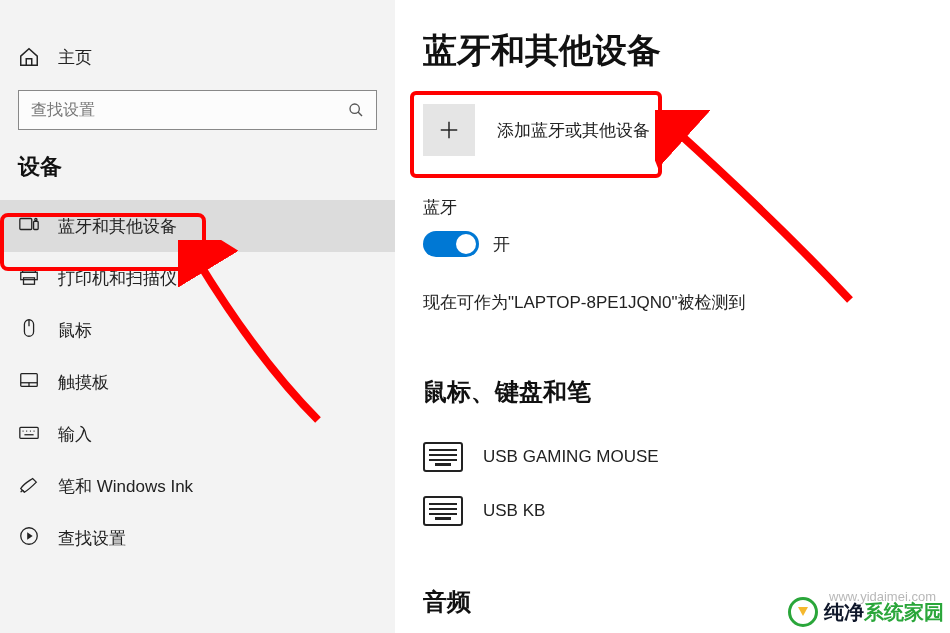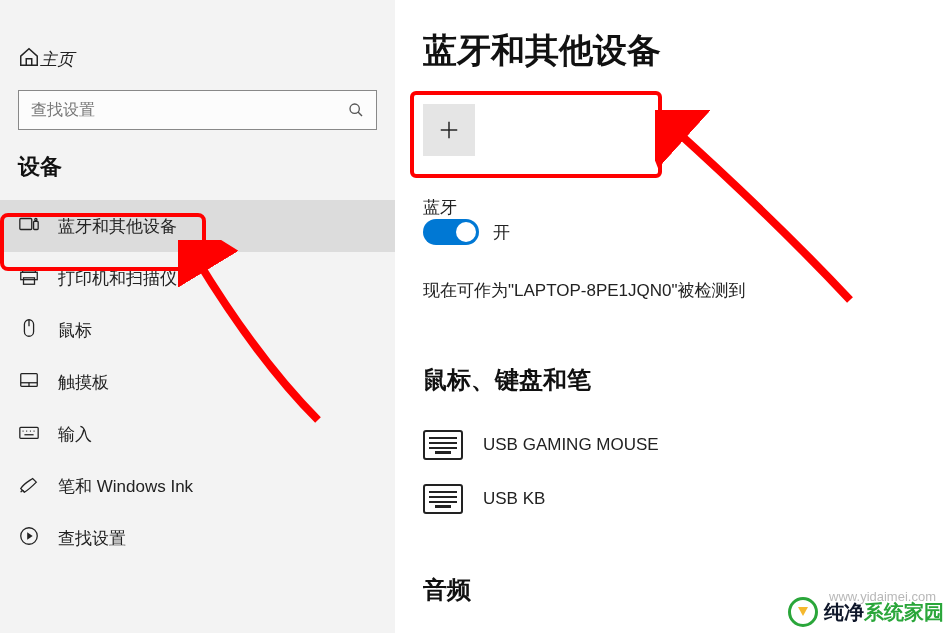--- a/index.html
+++ b/index.html
@@ -1,19 +1,19 @@
 <!DOCTYPE html>
 <html><head>
 <meta charset="utf-8">
 <style>
   * { box-sizing: border-box; margin: 0; padding: 0; }
   html, body { width: 950px; height: 633px; font-family: "Microsoft YaHei", "Segoe UI", sans-serif; background: #fff; overflow: hidden; }
   .app { display: flex; width: 100%; height: 100%; position: relative; }
   .sidebar { width: 395px; height: 100%; background: #f3f3f3; padding-top: 42px; }
-  .home-row { display: flex; align-items: center; padding: 4px 18px 18px 18px; cursor: pointer; font-style: italic; }
+  .home-row { display: flex; align-items: flex-start; gap: 18px; padding: 4px 18px 18px 18px; cursor: pointer; }
   .home-row svg { width: 22px; height: 22px; }
   .home-label { font-size: 17px; color: #222; }
   .search-wrap { padding: 0 18px 22px 18px; }
   .search-box { position: relative; width: 100%; height: 40px; border: 1px solid #888; background: #fcfcfc; display: flex; align-items: center; }
   .search-box input { flex: 1; height: 100%; border: none; background: transparent; font-size: 16px; padding: 0 12px; color: #666; outline: none; }
   .search-box input::placeholder { color: #777; }
   .search-icon { width: 40px; display: flex; align-items: center; justify-content: center; }
   .search-icon svg { width: 16px; height: 16px; stroke: #555; }
   .section-title { font-size: 22px; font-weight: 600; padding: 0 18px 18px 18px; color: #111; }
   .nav-item { display: flex; align-items: center; gap: 18px; height: 52px; padding: 0 18px; cursor: pointer; font-size: 17px; color: #222; }
@@ -22,21 +22,21 @@
   .red-box-1 { position: absolute; left: 0; top: 213px; width: 206px; height: 58px; border: 4px solid #ff0000; border-radius: 8px; pointer-events: none; }
 
   .main { flex: 1; padding: 28px 0 0 28px; position: relative; }
   .page-title { font-size: 34px; font-weight: 600; color: #111; margin-bottom: 30px; }
   .add-tile { display: flex; align-items: center; gap: 22px; width: 230px; cursor: pointer; }
   .plus-box { width: 52px; height: 52px; background: #e5e5e5; display: flex; align-items: center; justify-content: center; }
   .plus-box svg { width: 22px; height: 22px; }
   .add-label { font-size: 17px; color: #222; }
   .red-box-2 { position: absolute; left: 410px; top: 91px; width: 252px; height: 87px; border: 4px solid #ff0000; border-radius: 6px; pointer-events: none; }
 
-  .sub-label { font-size: 17px; color: #222; margin-top: 40px; }
+  .sub-label { font-size: 17px; color: #222; margin-top: 40px; margin-bottom: 12px; }
   .toggle-row { display: flex; align-items: center; gap: 14px; }
   .toggle { width: 56px; height: 26px; background: #0078d4; border-radius: 13px; position: relative; cursor: pointer; }
   .toggle-knob { position: absolute; right: 3px; top: 3px; width: 20px; height: 20px; background: #fff; border-radius: 50%; }
   .toggle-state { font-size: 17px; color: #222; }
   .discover-text { font-size: 17px; color: #222; margin-top: 34px; white-space: nowrap; }
 
   .group-title { font-size: 24px; font-weight: 600; color: #111; margin-top: 62px; margin-bottom: 22px; }
   .device-row { display: flex; align-items: center; gap: 20px; height: 54px; cursor: pointer; }
   .kb-icon { width: 40px; height: 30px; border: 2px solid #222; border-radius: 3px; position: relative; }
   .kb-icon::before { content:""; position:absolute; left:4px; right:4px; top:5px; height:2px; background:#222; box-shadow: 0 5px 0 #222, 0 10px 0 #222; }
@@ -155,20 +155,21 @@
   <div class="main">
     <div class="page-title">蓝牙和其他设备</div>
 
     <div class="add-tile">
       <div class="plus-box">
         <svg viewBox="0 0 24 24" stroke="#222" stroke-width="1.6">
             <line x1="12" y1="3" x2="12" y2="21"></line>
             <line x1="3" y1="12" x2="21" y2="12"></line>
           </svg>
       </div>
+      <span class="add-label">添加蓝牙或其他设备</span>
     </div>
 
     <div class="sub-label">蓝牙</div>
     <div class="toggle-row">
       <div class="toggle">
         <div class="toggle-knob"></div>
       </div>
       <span class="toggle-state">开</span>
     </div>
 

